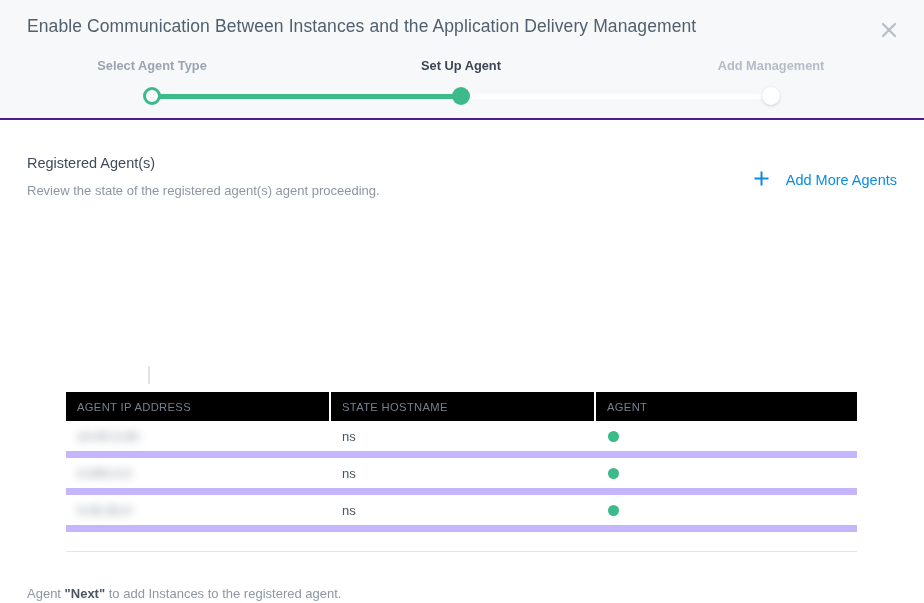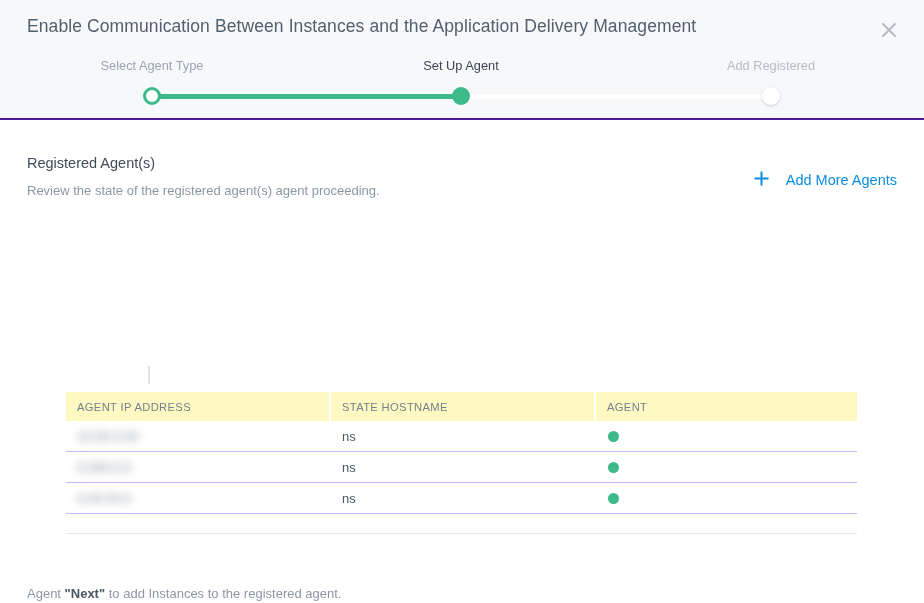--- a/index.html
+++ b/index.html
@@ -50,20 +50,21 @@
     top: 58px;
     width: 924px;
     height: 56px;
   }
   .step-labels {
     position: absolute;
     left: 0;
     top: 0;
     width: 832px;
     height: 20px;
+    font-weight: bold;
   }
   .step-label {
     position: absolute;
     font-size: 12.8px;
     transform: translateX(-50%);
     white-space: nowrap;
   }
   .step-label.done   { color: #9aa5b1; }
   .step-label.active { color: #3c4653; }
   .step-label.todo   { color: #b4bcc6; }
@@ -160,21 +161,21 @@
   }
   .agent-table {
     position: absolute;
     left: 66px;
     top: 272px;
     width: 791px;
   }
   .thead {
     display: flex;
     height: 29px;
-    background: #fef9c3;
+    background: #000000;
   }
   .th {
     font-size: 11.2px;
     color: #76808c;
     letter-spacing: 0.35px;
     padding-left: 11px;
     box-sizing: border-box;
     display: flex;
     align-items: center;
     border-right: 2px solid #ffffff;
@@ -182,21 +183,21 @@
   .th:last-child { border-right: none; }
   .col-ip    { width: 265px; }
   .col-host  { width: 265px; }
   .col-state { width: 261px; }
 
   .tbody { border-bottom: 1px solid #e3e6ea; }
   .row {
     display: flex;
     height: 30px;
     align-items: center;
-    border-bottom: 1px solid #c4b5fd;
+    border-bottom: 7px solid #c4b5fd;
   }
   .row:last-child { border-bottom: none; }
   .row-spacer { height: 19px; }
 
   .td {
     box-sizing: border-box;
     padding-left: 11px;
     display: flex;
     align-items: center;
     font-size: 13px;
@@ -236,21 +237,21 @@
   <div class="close-button">
     <svg width="30" height="30" viewBox="0 0 30 30" aria-hidden="true">
       <path d="M9 9 L21 21 M21 9 L9 21" stroke="#b7bec8" stroke-width="2.2" stroke-linecap="round" fill="none"></path>
     </svg>
   </div>
 
   <div class="stepper">
     <div class="step-labels">
       <div class="step-label done l1">Select Agent Type</div>
       <div class="step-label active l2">Set Up Agent</div>
-      <div class="step-label todo l3">Add Registered</div>
+      <div class="step-label todo l3">Add Management</div>
     </div>
     <div class="track">
       <div class="track-fill"></div>
     </div>
     <div class="dot d1"></div>
     <div class="dot d2"></div>
     <div class="dot d3"></div>
   </div>
 </div>
 

